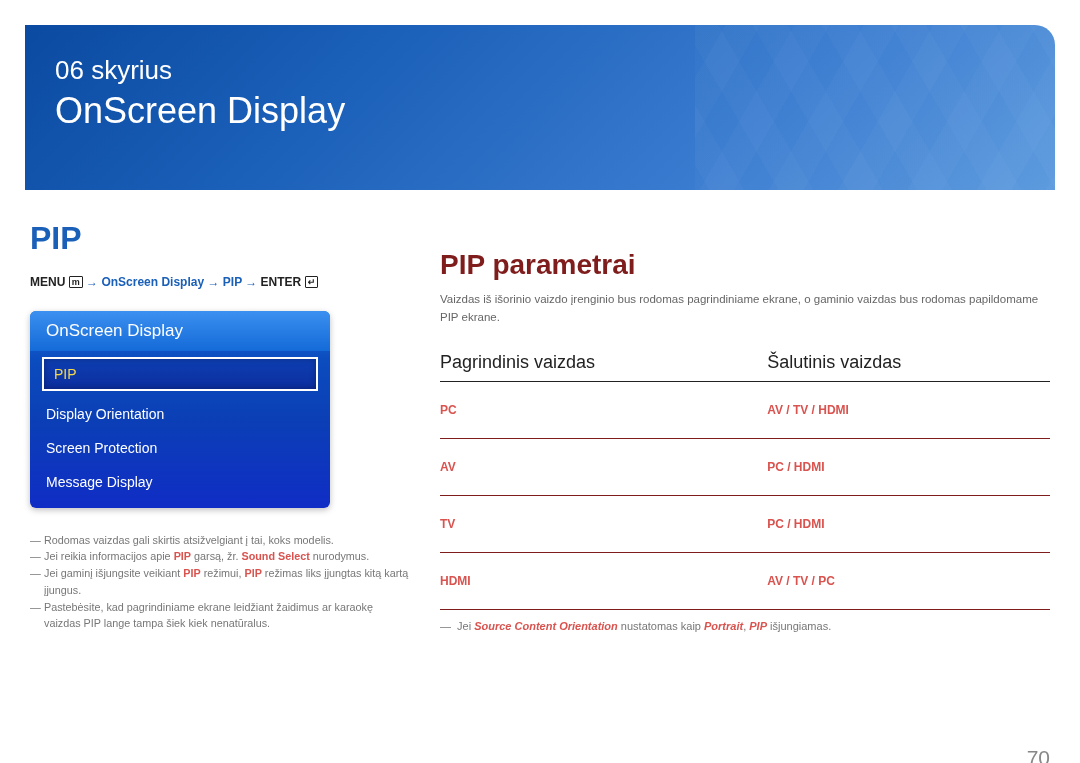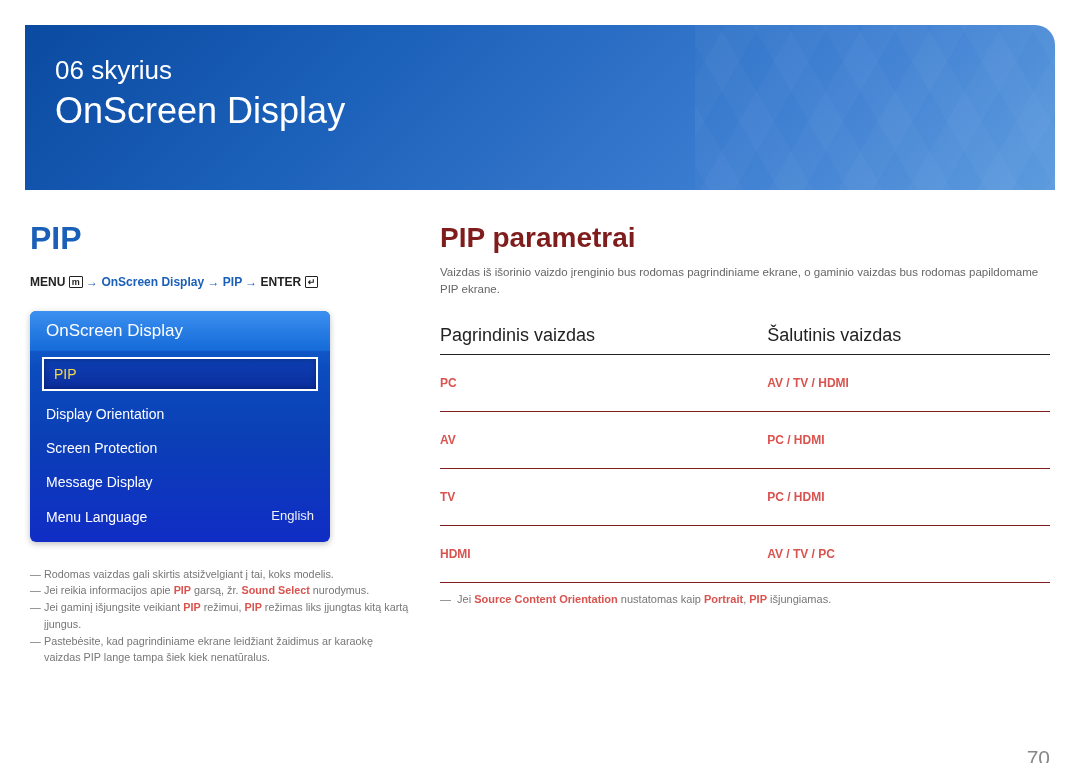--- a/index.html
+++ b/index.html
@@ -49,20 +49,21 @@
   .banner h1 {
     font-size: 36px;
     font-weight: 500;
   }
   .content {
     width: 1030px;
     margin: 30px auto 0;
     display: flex;
     gap: 40px;
     padding: 0 5px;
+    align-items: flex-end;
   }
   .left { width: 370px; flex-shrink: 0; }
   .right { flex: 1; }
   .pip-heading {
     color: #1a5fb8;
     font-size: 32px;
     font-weight: 600;
     margin-bottom: 18px;
   }
   .breadcrumb {
@@ -155,21 +156,21 @@
     padding: 21px 0;
     border-bottom: 1px solid #7f1d1d;
     color: #d9534f;
     font-weight: 600;
   }
   .src-note {
     font-size: 11px;
     color: #777;
     margin-top: 10px;
   }
-  .src-note .red { color: #d9534f; font-weight: 600; }
+  .src-note .red { color: #d9534f; font-weight: 600; font-style: italic; }
   .src-note .dash { display: inline-block; width: 14px; }
 
   .page-num {
     position: absolute;
     bottom: 18px;
     right: 30px;
     color: #888;
     font-size: 21px;
   }
 </style>
@@ -206,24 +207,20 @@
           <span class="val"></span>
         </div>
         <div class="menu-item">
           <span>Screen Protection</span>
           <span class="val"></span>
         </div>
         <div class="menu-item">
           <span>Message Display</span>
           <span class="val"></span>
         </div>
-        <div class="menu-item">
-          <span>Menu Language</span>
-          <span class="val">English</span>
-        </div>
       </div>
 
       <div class="footnotes">
         <div class="footnote">
           <span class="dash">―</span>
           <span>Rodomas vaizdas gali skirtis atsižvelgiant į tai, koks modelis.</span>
         </div>
         <div class="footnote">
           <span class="dash">―</span>
           <span>

